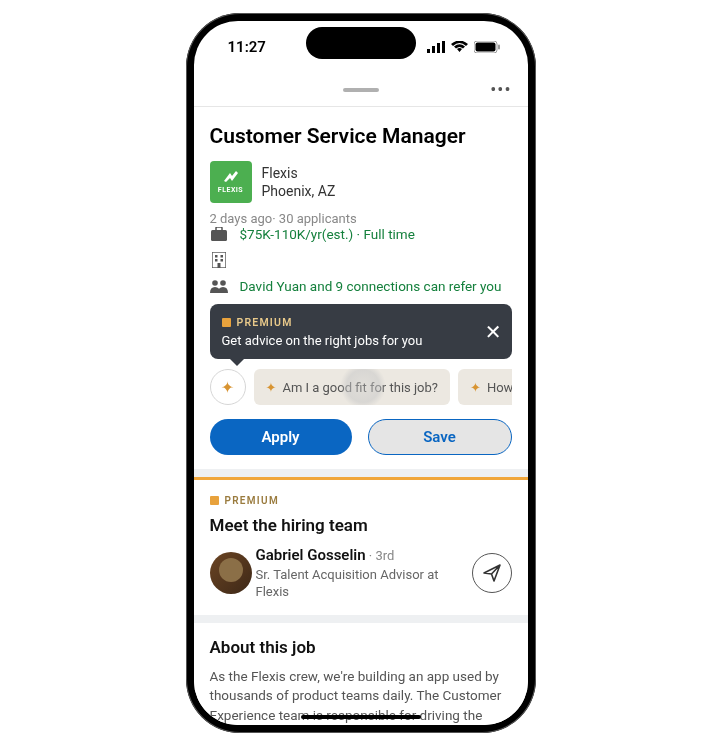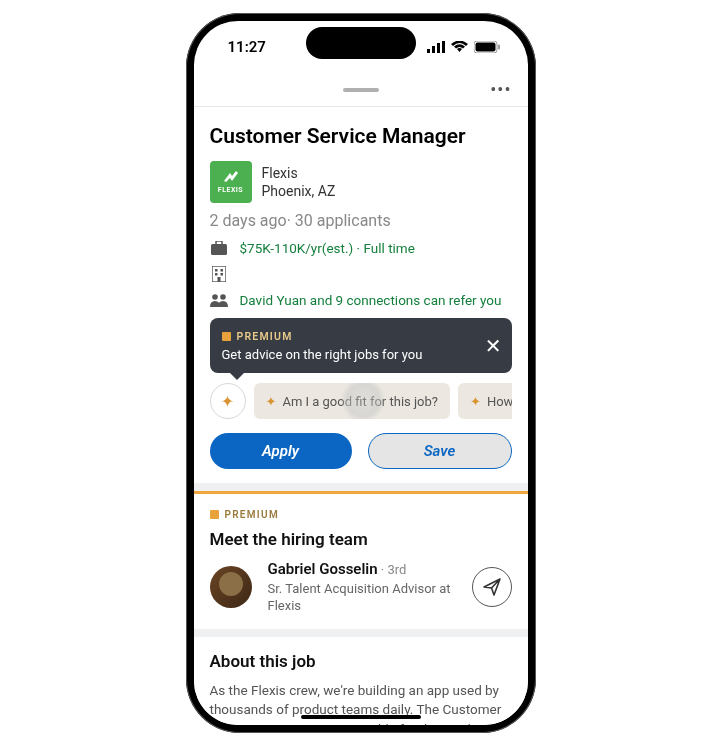--- a/index.html
+++ b/index.html
@@ -112,21 +112,21 @@
       border-radius: 4px;
       display: flex;
       flex-direction: column;
       align-items: center;
       justify-content: center;
       color: #fff;
     }
     .company-logo svg { margin-bottom:2px;}
     .company-logo-text { font-size:7px; font-weight:700; letter-spacing:0.5px;}
     .company-info { font-size: 14px; color: #333; line-height: 1.3; }
-    .meta { font-size: 16px; color: #888; margin-bottom: 10px;}
+    .meta { font-size: 13px; color: #888; margin-bottom: 0;}
     .detail-row {
       display: flex;
       align-items: center;
       gap: 12px;
       font-size: 13.5px;
       color: #15803d;
       margin-bottom: 10px;
     }
     .detail-row .icon { width: 18px; display:flex; justify-content:center; color:#555;}
 
@@ -195,21 +195,21 @@
       padding:8px 12px;
       display:inline-flex;
       align-items:center;
       gap:6px;
       font-size:13px;
       color:#555;
       flex-shrink:0;
     }
     .sparkle{color:#d89432;}
 
-    .btn-row{display:flex;gap:16px;margin-bottom:14px;font-style:italic;}
+    .btn-row{display:flex;gap:16px;margin-bottom:14px;}
     .btn{
       flex:1;
       height:36px;
       border-radius:20px;
       font-size:15px;
       font-weight:600;
       display:flex;
       align-items:center;
       justify-content:center;
       cursor:pointer;
@@ -225,21 +225,21 @@
       display:inline-flex;
       align-items:center;
       gap:6px;
       font-size:10px;
       font-weight:600;
       letter-spacing:1.3px;
       color:#9a7b3e;
     }
     .prem-inline .sq{width:9px;height:9px;background:#e8a23c;border-radius:1px;}
     .hiring-title{font-size:17px;font-weight:600;margin-top:6px;margin-bottom:10px;color:#111;}
-    .hiring-row{display:flex;align-items:center;gap:16px;}
+    .hiring-row{display:flex;align-items:center;gap:4px;}
     .avatar{
       width:42px;height:42px;border-radius:50%;
       background:linear-gradient(135deg,#6b4423 0%,#3d2817 100%);
       flex-shrink:0;
       display:flex;align-items:center;justify-content:center;
       overflow:hidden;
       position:relative;
     }
     .avatar::after{content:"";position:absolute;width:24px;height:24px;background:#8b6f47;border-radius:50%;top:6px;}
     .hirer-info{flex:1;font-size:13px;color:#666;line-height:1.35;}

